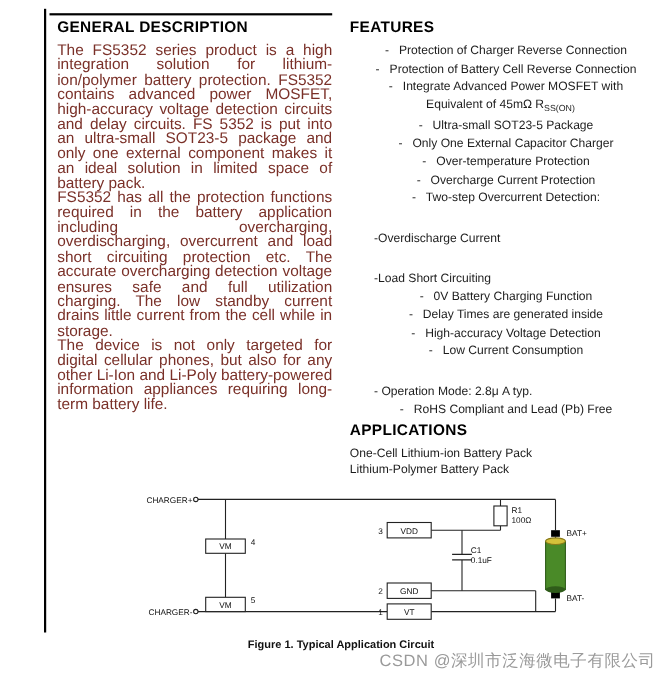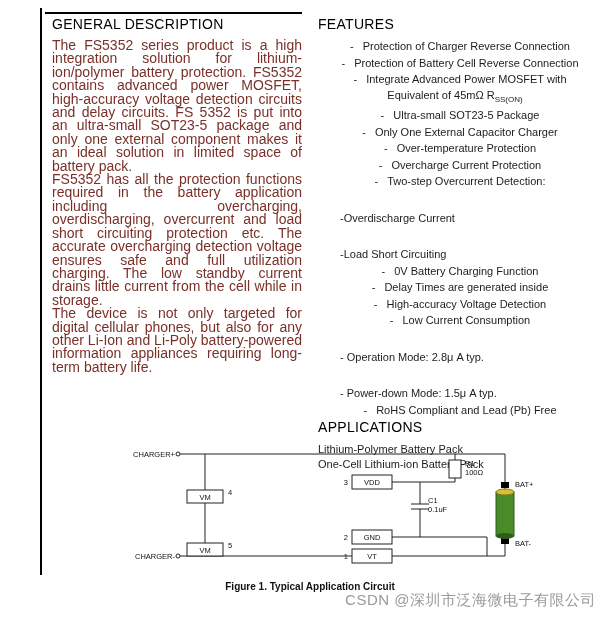--- a/index.html
+++ b/index.html
@@ -6,21 +6,21 @@
   .page{
     position:relative;width:608px;height:621px;background:#ffffff;overflow:hidden;
     font-family:"Liberation Sans",sans-serif;color:#111;
   }
   .vline{position:absolute;left:40px;top:8px;width:2px;height:567px;background:#000;}
   .topline{position:absolute;left:45px;top:12px;width:257px;height:2px;background:#000;}
 
   .col-left{position:absolute;left:52px;top:16px;width:250px;}
   .col-right{position:absolute;left:318px;top:16px;width:274px;}
 
-  h2.sec{font-size:14px;font-weight:normal;margin:0 0 7px 0;letter-spacing:.3px;color:var(--heading,#000);}
+  h2.sec{font-size:14px;font-weight:bold;margin:0 0 7px 0;letter-spacing:.3px;color:var(--heading,#000);}
   .desc p{margin:0;font-size:14px;line-height:13.4px;text-align:justify;color:var(--body-text,#7a3028);}
 
   ul.features{list-style:none;margin:4px 0 0 0;padding:0;font-size:11px;line-height:15.5px;color:var(--features-text,#1c1c1c);}
   ul.features li{margin:0 0 1px 0;}
   ul.features li.ind0{text-indent:10px;text-align:center;}
   ul.features li.ind1{padding-left:22px;text-indent:0;margin-top:21px;}
   ul.features .dash{margin-right:9px;}
   ul.features sub{font-size:8px;margin-top:38px;}
 
   .apps-head{margin-top:15px;}
@@ -66,28 +66,27 @@
         <li class="ind0"><span class="dash">-</span><span>Over-temperature Protection</span></li>
         <li class="ind0"><span class="dash">-</span><span>Overcharge Current Protection</span></li>
         <li class="ind0"><span class="dash">-</span><span>Two-step Overcurrent Detection:</span></li>
         <li class="ind1"><span>-Overdischarge Current</span></li>
         <li class="ind1"><span>-Load Short Circuiting</span></li>
         <li class="ind0"><span class="dash">-</span><span>0V Battery Charging Function</span></li>
         <li class="ind0"><span class="dash">-</span><span>Delay Times are generated inside</span></li>
         <li class="ind0"><span class="dash">-</span><span>High-accuracy Voltage Detection</span></li>
         <li class="ind0"><span class="dash">-</span><span>Low Current Consumption</span></li>
         <li class="ind1"><span>- Operation Mode: 2.8μ A typ.</span></li>
-        <li class="ind1"><span>- Power-down Mode: 1.5μ A typ.</span></li>
         <li class="ind0"><span class="dash">-</span><span>RoHS Compliant and Lead (Pb) Free</span></li>
       </ul>
 
     <h2 class="sec apps-head">APPLICATIONS</h2>
     <div class="apps">
+        <div>One-Cell Lithium-ion Battery Pack</div>
         <div>Lithium-Polymer Battery Pack</div>
-        <div>One-Cell Lithium-ion Battery Pack</div>
       </div>
   </div>
 
   <div class="fig">
     <svg width="470" height="130" viewBox="0 0 470 130">
 
       <path class="wire" d="M105 8 H430"></path>
       <path class="wire" d="M105 110 H277"></path>
       <path class="wire" d="M317 110 H430"></path>
 

